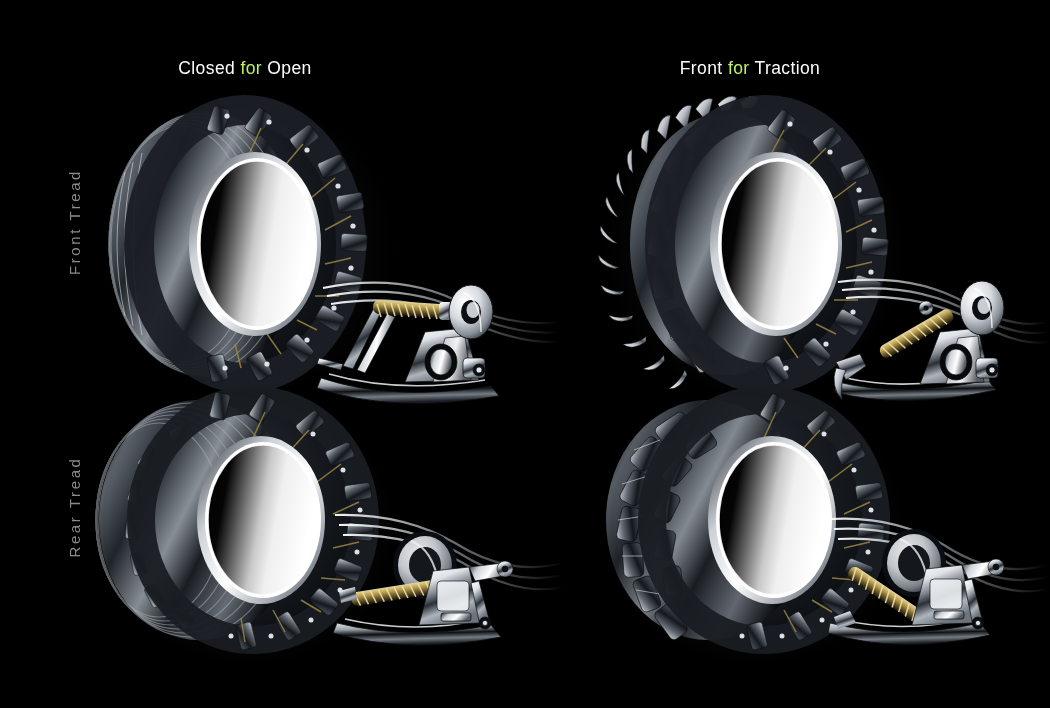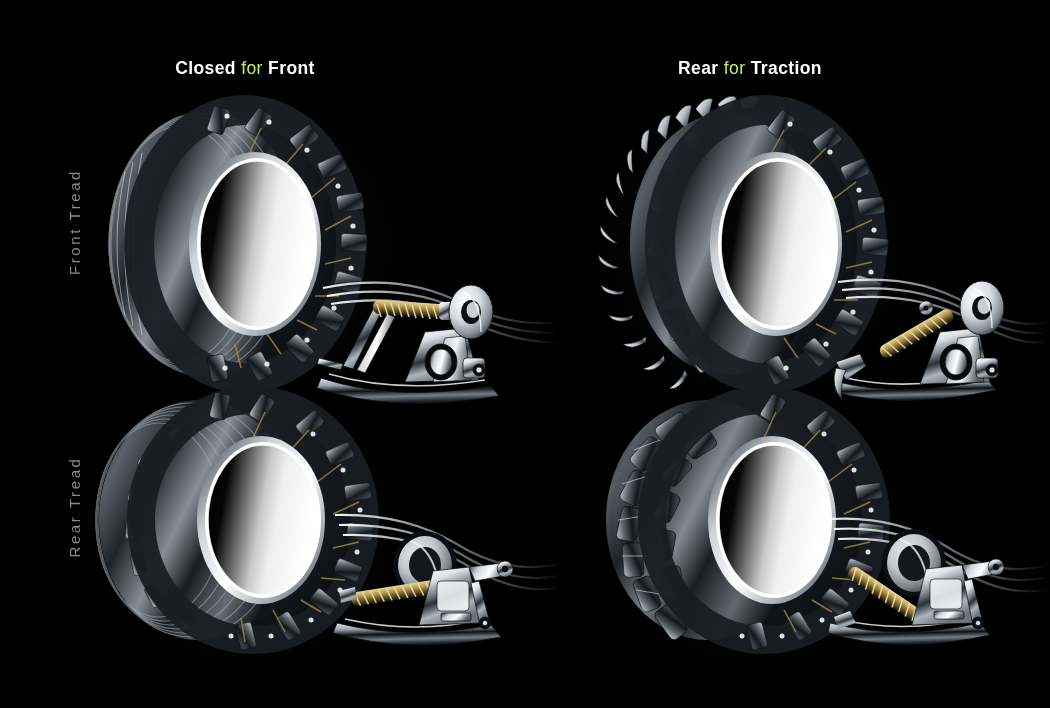--- a/index.html
+++ b/index.html
@@ -11,21 +11,21 @@
     color:#fff; overflow:hidden; position:relative;
   }
   #board{ position:absolute; inset:0; background:#000; }
 
   
   .col-heading{
     position:absolute; top:58px;
     font-size:17.5px; letter-spacing:.4px; white-space:nowrap;
     text-align:center; transform:translateX(-50%);
   }
-  .col-heading .strong{ font-weight:700; color:#fdfdfd;text-align:right; }
+  .col-heading .strong{ font-weight:400; color:#fdfdfd;text-align:right; }
   .col-heading .weak{ font-weight:400; color:#bef264; }
   #heading-left{ left:245px; }
   #heading-right{ left:750px; }
 
   
   .row-label{
     position:absolute; left:74px;
     transform-origin:50% 50%;
     transform:translate(-50%,-50%) rotate(-90deg);
     font-size:15px; letter-spacing:2.6px; color:#8a8a8a;
@@ -53,25 +53,25 @@
   svg{ display:block; overflow:visible; }
 </style>
 </head>
 <body>
 
 <div id="board">
 
   <div class="col-heading" id="heading-left">
     <span class="strong">Closed</span>
     <span class="weak">for</span>
+    <span class="strong">Open</span>
+  </div>
+
+  <div class="col-heading" id="heading-right">
     <span class="strong">Front</span>
-  </div>
-
-  <div class="col-heading" id="heading-right">
-    <span class="strong">Rear</span>
     <span class="weak">for</span>
     <span class="strong">Traction</span>
   </div>
 
   <div class="row-label" id="label-front">Front Tread</div>
   <div class="row-label" id="label-rear">Rear Tread</div>
 
   <svg width="0" height="0" style="position:absolute" aria-hidden="true">
     <defs>
 

